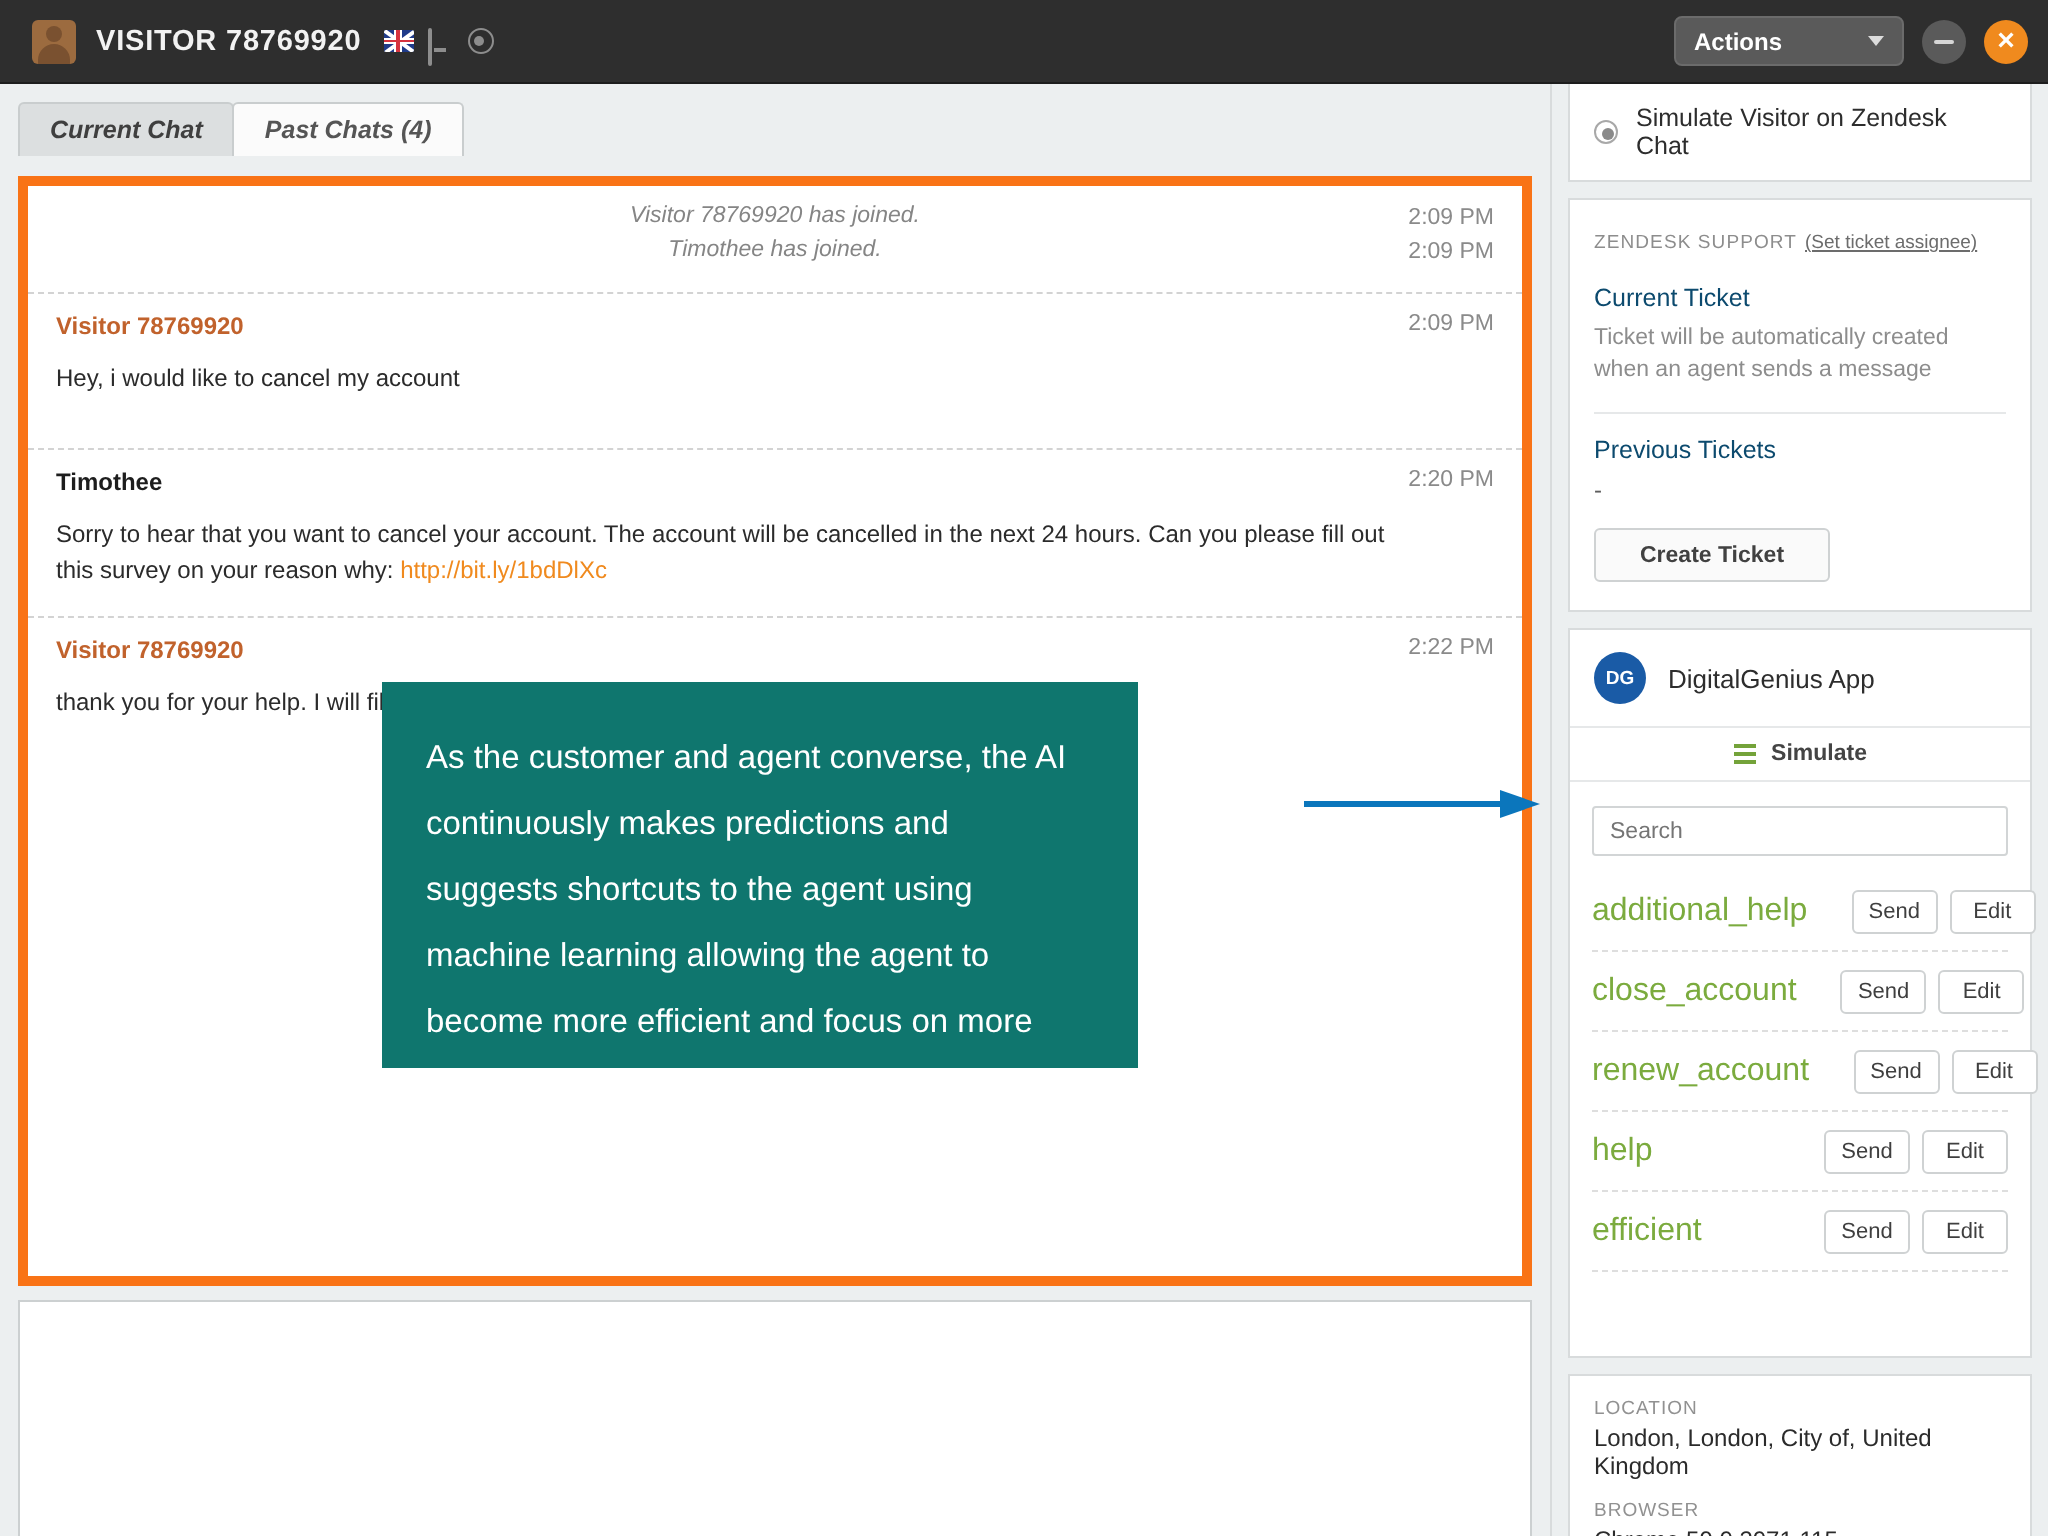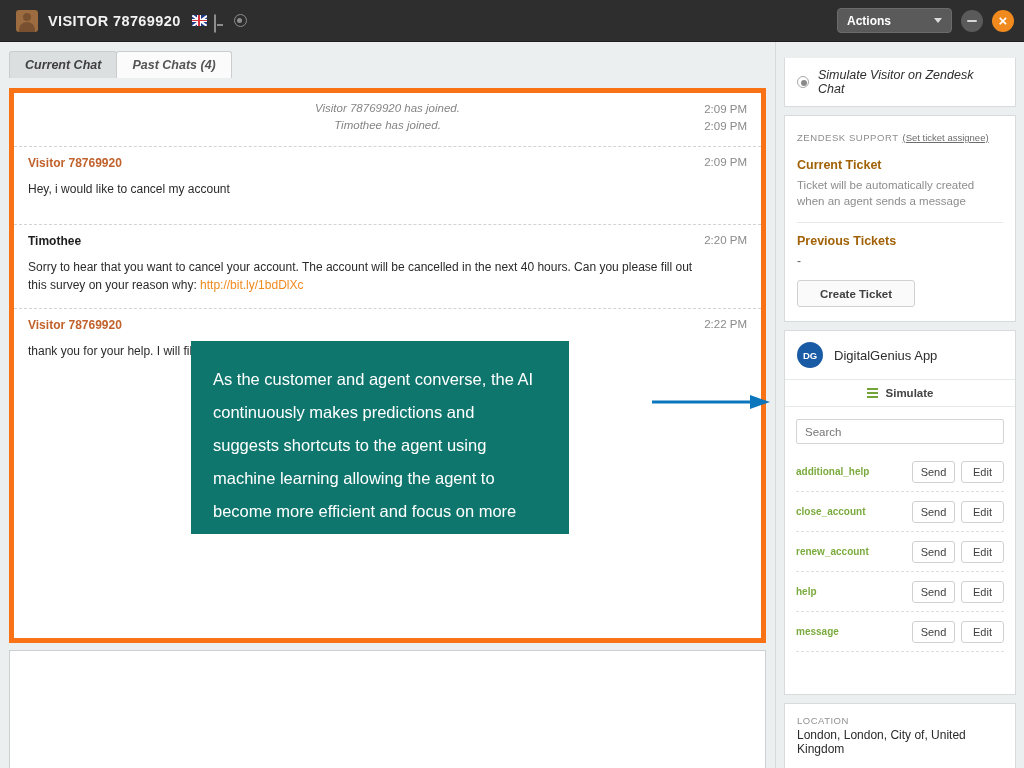--- a/index.html
+++ b/index.html
@@ -140,21 +140,21 @@
   }
   .radio::after {
     content: ""; position: absolute; left: 3px; top: 3px;
     width: 6px; height: 6px; border-radius: 50%; background: #8a8a8a;
   }
   #sim-label { font-size: 12.5px; color: #2d2d2d; }
 
   #zendesk-card { padding: 11px 12px 14px 12px; }
   .section-label { font-size: 9.5px; color: #8d8d8d; letter-spacing: 0.55px; }
   .link-sm { font-size: 9.5px; color: #6c6c6c; text-decoration: underline; margin-left: 4px; }
-  .sub-title { font-size: 12.5px; font-weight: bold; color: #a16207; margin-top: 13px; }
+  .sub-title { font-size: 12.5px; font-weight: normal; color: #0c4a6e; margin-top: 13px; }
   .sub-text { font-size: 11.5px; color: #8d8d8d; line-height: 16px; margin-top: 5px; }
   .divider { height: 1px; background: #e6e8e9; margin: 13px 0 0 0; }
   .dash { font-size: 12px; color: #5d5d5d; margin-top: 6px; }
   .btn-light {
     margin-top: 12px; display: inline-flex; align-items: center; justify-content: center;
     height: 27px; padding: 0 22px; background: #fafafa;
     border: 1px solid #cfd2d3; border-radius: 3px;
     font-size: 11.5px; font-weight: bold; color: #414141; cursor: pointer;
   }
 
@@ -177,21 +177,21 @@
   #search-wrap { padding: 12px 11px 8px 11px; }
   #search-input {
     width: 100%; height: 25px; border: 1px solid #d2d5d6; border-radius: 2px;
     font-size: 11.5px; color: #7a7a7a; padding: 0 8px;
     font-family: "Liberation Sans", sans-serif; outline: none; background: #fff;
   }
   .sc-row {
     height: 40px; margin: 0 11px; border-bottom: 1px dashed #dedede;
     display: flex; align-items: center; justify-content: space-between;
   }
-  .sc-name { font-size: 10px; color: #7bab3e; font-weight: bold; }
+  .sc-name { font-size: 16px; color: #7bab3e; }
   .sc-btns { display: flex; gap: 6px; padding-left: 22px; }
   .sc-btn {
     height: 22px; width: 43px; border: 1px solid #cfd2d3; border-radius: 3px;
     background: #fff; font-size: 11px; color: #3f3f3f; cursor: pointer;
     display: flex; align-items: center; justify-content: center;
   }
   #sc-pad { height: 42px; }
 
   #visitor-card { padding: 11px 12px 0 12px; height: 123px; overflow: hidden; }
   .vi-label { font-size: 9.5px; color: #919191; letter-spacing: 0.5px; }
@@ -269,39 +269,39 @@
 
     <div class="msg" style="padding-bottom:26px;">
       <div class="who visitor">Visitor 78769920</div>
       <div class="time">2:09 PM</div>
       <div class="body"><span>Hey, i would like to cancel my account</span></div>
     </div>
 
     <div class="msg">
       <div class="who agent">Timothee</div>
       <div class="time">2:20 PM</div>
-      <div class="body"><span>Sorry to hear that you want to cancel your account. The account will be cancelled in the next 40 hours. Can you please fill out this survey on your reason why: </span><a href="#">http://bit.ly/1bdDlXc</a></div>
+      <div class="body"><span>Sorry to hear that you want to cancel your account. The account will be cancelled in the next 24 hours. Can you please fill out this survey on your reason why: </span><a href="#">http://bit.ly/1bdDlXc</a></div>
     </div>
 
     <div class="msg" style="border-bottom:none;">
       <div class="who visitor">Visitor 78769920</div>
       <div class="time">2:22 PM</div>
       <div class="body"><span>thank you for your help. I will fill out the survey later.</span></div>
     </div>
 
   </div>
 
   <div id="composer">
     
   </div>
 </div>
 
 <div id="right-col">
 
-  <div class="card" id="sim-card" style="margin-top:16px;font-style:italic;">
+  <div class="card" id="sim-card" style="margin-top:0;">
     <span class="radio"></span>
     <span id="sim-label">Simulate Visitor on Zendesk Chat</span>
   </div>
 
   <div class="card" id="zendesk-card">
     <div>
       <span class="section-label">ZENDESK SUPPORT</span><a href="#" class="link-sm">(Set ticket assignee)</a>
     </div>
     <div class="sub-title">Current Ticket</div>
     <div class="sub-text">Ticket will be automatically created when an agent sends a message</div>
@@ -354,21 +354,21 @@
       </span>
     </div>
     <div class="sc-row">
       <span class="sc-name">help</span>
       <span class="sc-btns">
         <span class="sc-btn">Send</span>
         <span class="sc-btn">Edit</span>
       </span>
     </div>
     <div class="sc-row">
-      <span class="sc-name">message</span>
+      <span class="sc-name">efficient</span>
       <span class="sc-btns">
         <span class="sc-btn">Send</span>
         <span class="sc-btn">Edit</span>
       </span>
     </div>
     <div id="sc-pad"></div>
   </div>
 
   <div class="card" id="visitor-card">
     <div class="vi-label">LOCATION</div>

